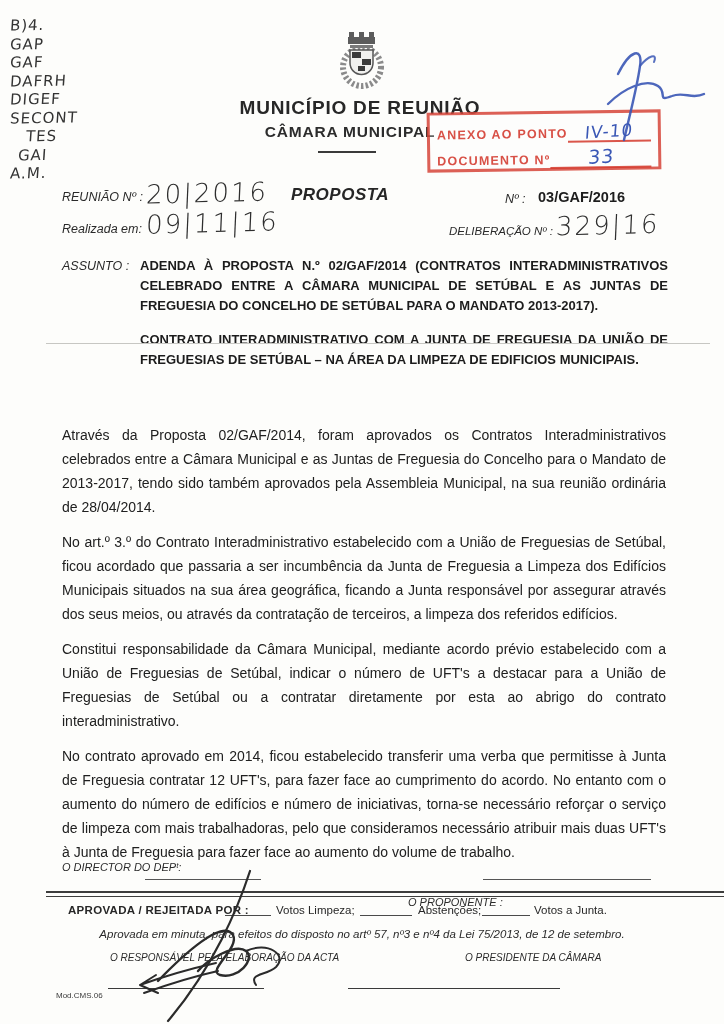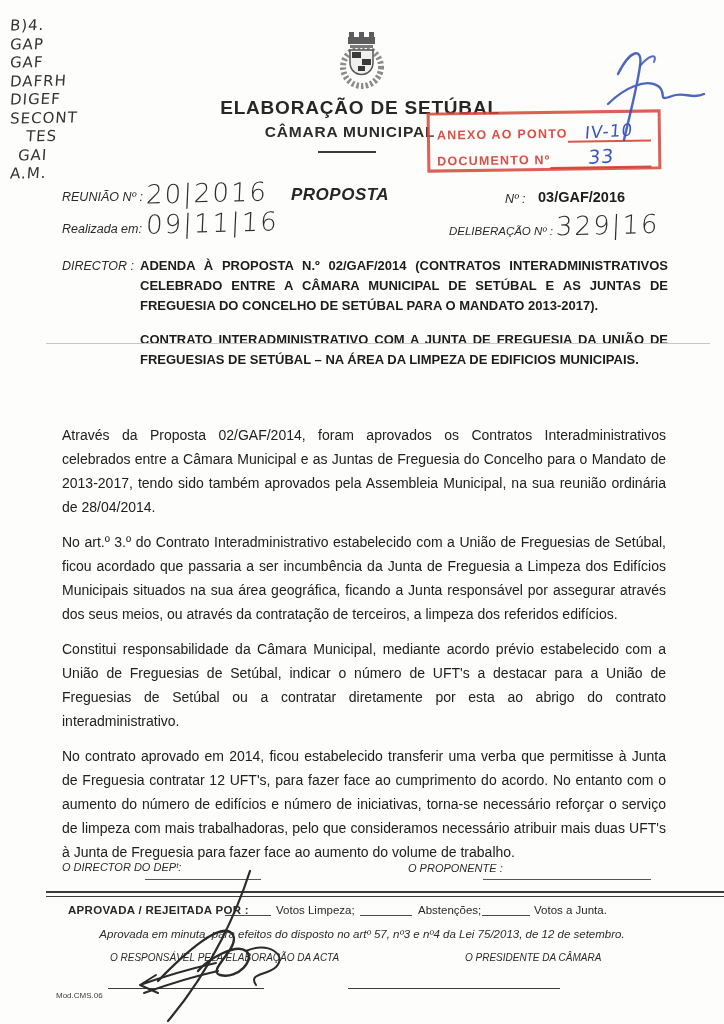--- a/index.html
+++ b/index.html
@@ -65,21 +65,21 @@
 
   .faint-rule{left:46px; top:343px; width:664px; border-top:1px solid #c7c7c3;}
 
   .body-text{left:62px; top:423px; width:604px; font-size:14px; line-height:24px;
     text-align:justify; color:#202020;}
   .body-text p{margin:0 0 11px 0;}
 
   .sig-lbl{font-style:italic; font-size:11px; font-weight:500; color:#2b2b2b; white-space:nowrap;}
   .dir-lbl{left:62px; top:861px;}
   .dir-line{left:145px; top:862px; width:116px; border-bottom:1.5px solid #555; height:17px;}
-  .prop-lbl{left:408px; top:862px;}
+  .prop-lbl{left:408px; top:896px;}
   .prop-line{left:483px; top:862px; width:168px; border-bottom:1.5px solid #555; height:17px;}
 
   .double-rule{left:46px; top:891px; width:678px; height:3px;
     border-top:2px solid #3d3d3d; border-bottom:1.5px solid #3d3d3d;}
 
   .appr{font-size:11.5px; color:#272727; white-space:nowrap;}
   .appr-main{left:68px; top:904px; font-weight:700; letter-spacing:.3px;}
   .blank{border-bottom:1.2px solid #4a4a4a; height:12px;}
   .blank1{left:225px; top:903px; width:46px;}
   .votos-contra{left:276px; top:904px;}
@@ -126,21 +126,21 @@
       <rect x="36" y="4" width="5" height="5" fill="#5c5c5c"></rect>
       <rect x="15" y="9" width="27" height="7" fill="#5c5c5c"></rect>
       <rect x="17" y="17" width="23" height="3" fill="#7a7a7a"></rect>
       <path d="M17,22 h23 v13 a11.5,11.5 0 0 1 -23,0 z" fill="#f0f0ee" stroke="#555" stroke-width="1.5"></path>
       <rect x="19" y="24" width="9" height="6" fill="#3a3a3a"></rect>
       <rect x="29" y="31" width="9" height="6" fill="#3a3a3a"></rect>
       <rect x="25" y="38" width="7" height="5" fill="#3a3a3a"></rect>
     </svg>
   </div>
 
-  <div class="abs muni">ELABORAÇÃO DE SETÚBAL</div>
+  <div class="abs muni">MUNICÍPIO DE REUNIÃO</div>
   <div class="abs council">CÂMARA MUNICIPAL</div>
   <div class="abs council-rule"></div>
 
   <div class="abs stamp">
     <div class="stamp-row">
       <span class="stamp-lbl">ANEXO AO PONTO</span>
       <span class="stamp-fill"><span class="stamp-ink ink1">IV-10</span></span>
     </div>
     <div class="stamp-row">
       <span class="stamp-lbl">DOCUMENTO Nº</span>
@@ -158,21 +158,21 @@
   <div class="abs lbl meta-reuniao">REUNIÃO Nº :</div>
   <div class="abs meta-reuniao-val"><span class="hand">20|2016</span></div>
   <div class="abs proposta">PROPOSTA</div>
   <div class="abs lbl meta-num">Nº :</div>
   <div class="abs meta-num-val">03/GAF/2016</div>
   <div class="abs lbl meta-realizada">Realizada em:</div>
   <div class="abs meta-realizada-val"><span class="hand">09|11|16</span></div>
   <div class="abs lbl meta-delib">DELIBERAÇÃO Nº :</div>
   <div class="abs meta-delib-val"><span class="hand">329|16</span></div>
 
-  <div class="abs lbl assunto-lbl">DIRECTOR :</div>
+  <div class="abs lbl assunto-lbl">ASSUNTO :</div>
   <div class="abs assunto">
     <p>ADENDA À PROPOSTA N.º 02/GAF/2014 (CONTRATOS INTERADMINISTRATIVOS CELEBRADO ENTRE A CÂMARA MUNICIPAL DE SETÚBAL E AS JUNTAS DE FREGUESIA DO CONCELHO DE SETÚBAL PARA O MANDATO 2013-2017).</p>
     <p>CONTRATO INTERADMINISTRATIVO COM A JUNTA DE FREGUESIA DA UNIÃO DE FREGUESIAS DE SETÚBAL – NA ÁREA DA LIMPEZA DE EDIFICIOS MUNICIPAIS.</p>
   </div>
 
   <div class="abs faint-rule"></div>
 
   <div class="abs body-text">
     <p>Através da Proposta 02/GAF/2014, foram aprovados os Contratos Interadministrativos celebrados entre a Câmara Municipal e as Juntas de Freguesia do Concelho para o Mandato de 2013-2017, tendo sido também aprovados pela Assembleia Municipal, na sua reunião ordinária de 28/04/2014.</p>
     <p>No art.º 3.º do Contrato Interadministrativo estabelecido com a União de Freguesias de Setúbal, ficou acordado que passaria a ser incumbência da Junta de Freguesia a Limpeza dos Edifícios Municipais situados na sua área geográfica, ficando a Junta responsável por assegurar através dos seus meios, ou através da contratação de terceiros, a limpeza dos referidos edifícios.</p>

